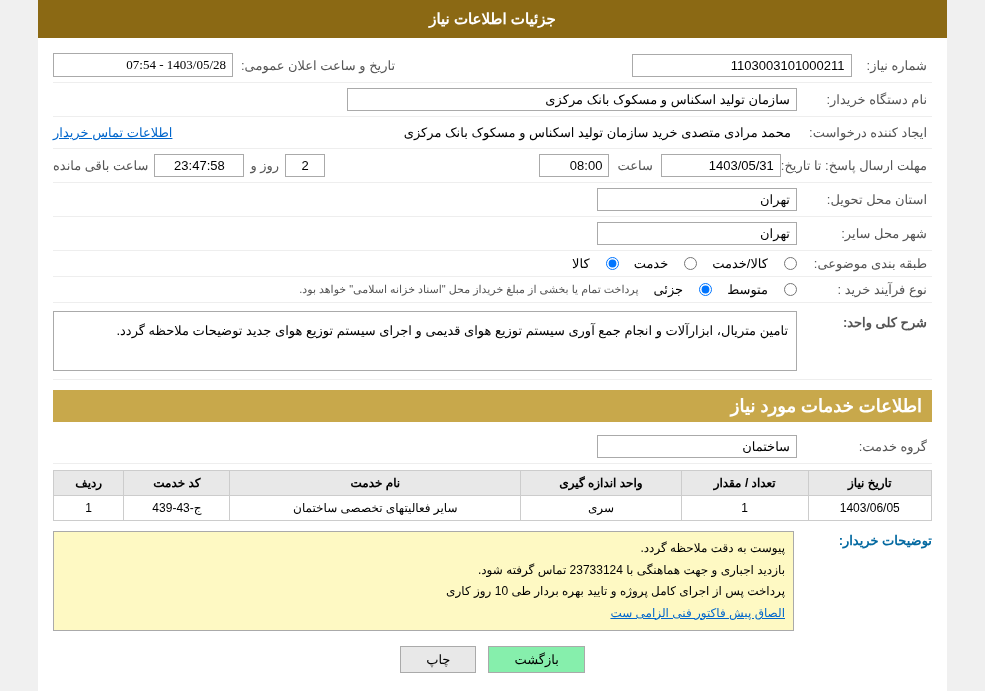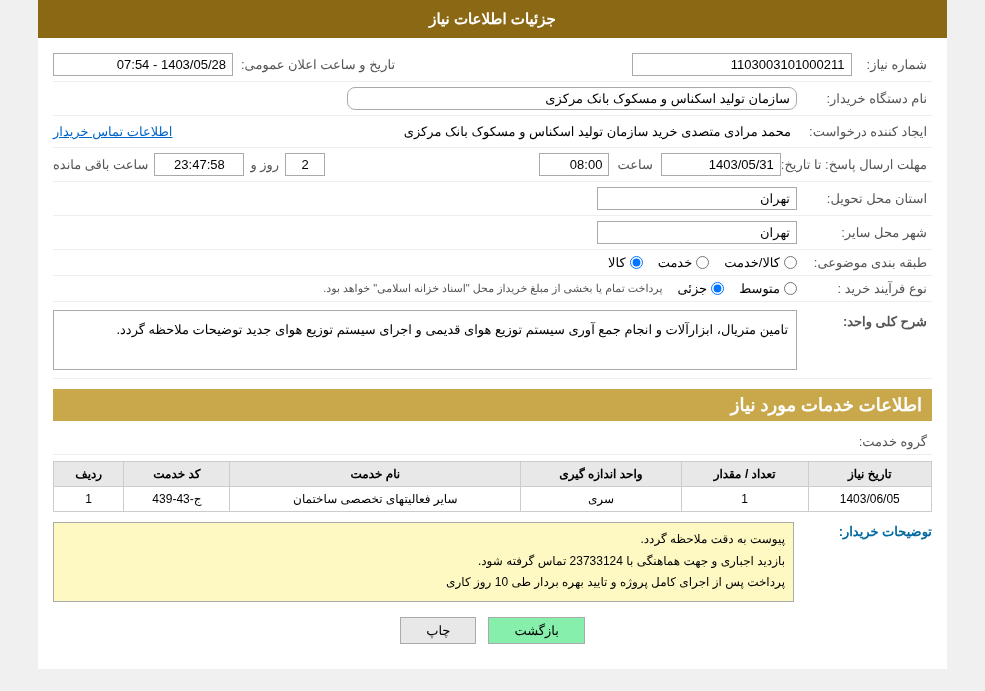--- a/index.html
+++ b/index.html
@@ -54,21 +54,21 @@
       text-decoration: underline;
     }
     .radio-group {
       display: flex;
       gap: 15px;
       align-items: center;
     }
     .radio-item {
       display: flex;
       align-items: center;
-      gap: 4px;
+      gap: 16px;
     }
     .description-box {
       border: 1px solid #aaa;
       padding: 8px;
       min-height: 60px;
       background: #fff;
       text-align: right;
       line-height: 1.7;
     }
     .services-section {
@@ -148,26 +148,26 @@
     <span>جزئیات اطلاعات نیاز</span>
   </div>
 
   <div class="content main-container">
 
     <div class="info-row" style="display:flex; align-items:center; padding: 5px 0; border-bottom: 1px solid #eee;">
       <span style="color:#555; white-space:nowrap; margin-left:15px; margin-right:5px;">شماره نیاز:</span>
       <div class="input-box" style="min-width:220px;">1103003101000211</div>
       <span style="flex:1;"></span>
       <span style="color:#555; white-space:nowrap; margin-left:8px;">تاریخ و ساعت اعلان عمومی:</span>
-      <div class="input-box" style="min-width:180px;">1403/05/28 - 07:54</div>
+      <div class="input-box" style="min-width:180px;font-family:Liberation Serif, serif;">1403/05/28 - 07:54</div>
     </div>
 
     <div style="display:flex; align-items:center; padding: 5px 0; border-bottom: 1px solid #eee;">
       <span style="color:#555; white-space:nowrap; min-width:130px; margin-right:5px; text-align:right;">نام دستگاه خریدار:</span>
-      <div class="input-box input-box-wide" style="min-width:450px;border-radius:8px;">سازمان تولید اسکناس و مسکوک بانک مرکزی</div>
+      <div class="input-box input-box-wide" style="min-width:450px;">سازمان تولید اسکناس و مسکوک بانک مرکزی</div>
     </div>
 
     <div style="display:flex; align-items:center; padding: 5px 0; border-bottom: 1px solid #eee;">
       <span style="color:#555; white-space:nowrap; min-width:130px; margin-right:5px; text-align:right;">ایجاد کننده درخواست:</span>
       <span style="flex:1; text-align:right; padding: 3px 6px;">محمد مرادی متصدی خرید سازمان تولید اسکناس و مسکوک بانک مرکزی</span>
       <span class="link-blue" style="white-space:nowrap; margin-right:10px;">اطلاعات تماس خریدار</span>
     </div>
 
     <div style="display:flex; align-items:center; padding: 5px 0; border-bottom: 1px solid #eee; flex-wrap:wrap;">
       <span style="color:#555; white-space:nowrap; min-width:130px; margin-right:5px; text-align:right;">مهلت ارسال پاسخ: تا تاریخ:</span>
@@ -227,20 +227,21 @@
     <div style="display:flex; align-items:flex-start; padding: 8px 0; border-bottom: 1px solid #eee;">
       <span style="color:#555; white-space:nowrap; min-width:130px; margin-right:5px; text-align:right; font-weight:bold; padding-top:4px;">شرح کلی واحد:</span>
       <div class="description-box" style="flex:1;">تامین متریال، ابزارآلات و انجام جمع آوری سیستم توزیع هوای قدیمی و اجرای سیستم توزیع هوای جدید توضیحات ملاحظه گردد.</div>
     </div>
 
     <div class="services-section">
       <div class="section-header">اطلاعات خدمات مورد نیاز</div>
 
       <div style="display:flex; align-items:center; padding: 5px 0; border-bottom: 1px solid #eee; margin-bottom:6px;">
         <span style="color:#555; white-space:nowrap; min-width:130px; margin-right:5px; text-align:right;">گروه خدمت:</span>
+        <div class="input-box" style="min-width:200px;">ساختمان</div>
       </div>
 
       <table class="services-table">
         <thead>
           <tr>
             <th>تاریخ نیاز</th>
             <th>تعداد / مقدار</th>
             <th>واحد اندازه گیری</th>
             <th>نام خدمت</th>
             <th>کد خدمت</th>
@@ -259,20 +260,21 @@
           </tbody>
       </table>
     </div>
 
     <div class="buyer-notes" style="margin-top:10px;">
       <span class="buyer-notes-label" style="color:#0369a1; white-space:nowrap; min-width:130px; font-weight:bold;">توضیحات خریدار:</span>
       <div class="buyer-notes-box">
         <div>پیوست به دقت ملاحظه گردد.</div>
         <div>بازدید اجباری و جهت هماهنگی با 23733124 تماس گرفته شود.</div>
         <div>پرداخت پس از اجرای کامل پروژه و تایید بهره بردار طی 10 روز کاری</div>
+        <div><span class="link-blue">الصاق پیش فاکتور فنی الزامی ست</span></div>
       </div>
     </div>
 
     <div class="action-buttons">
       <button class="btn btn-back">بازگشت</button>
       <button class="btn btn-print">چاپ</button>
     </div>
 
   </div>
 </div>

